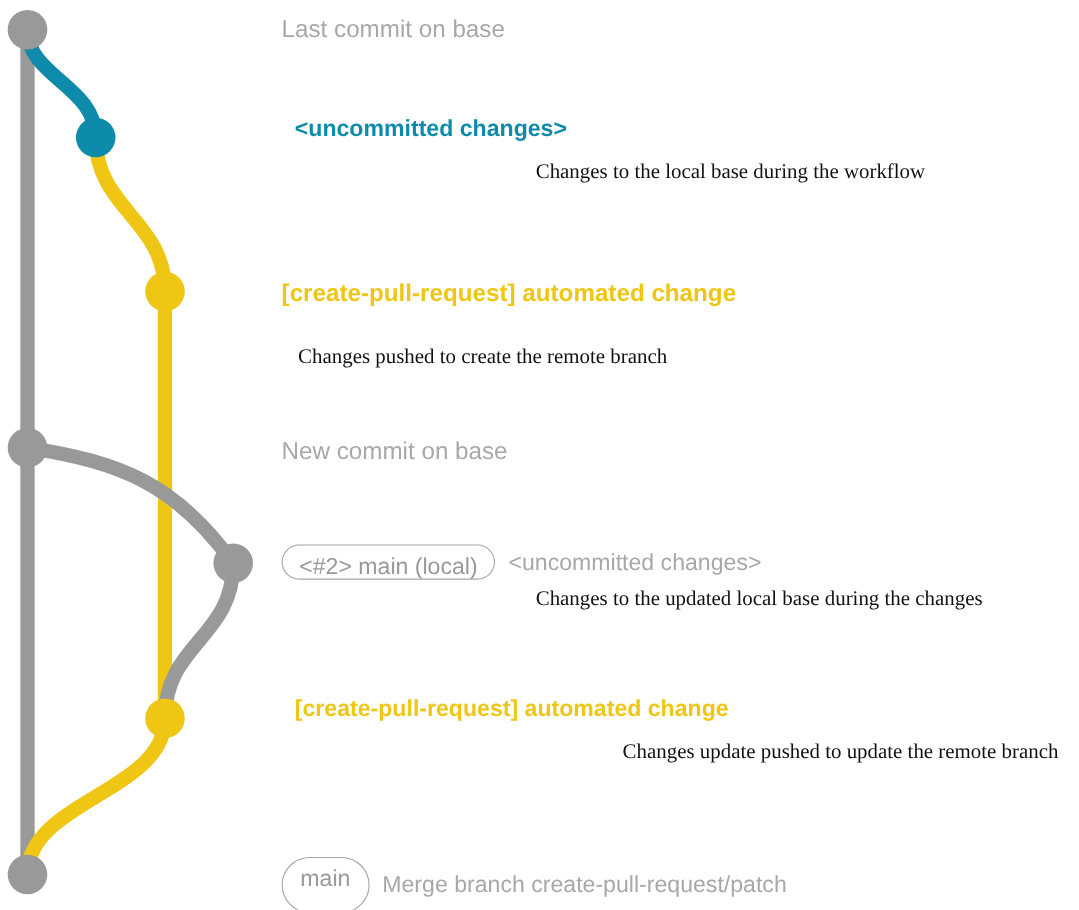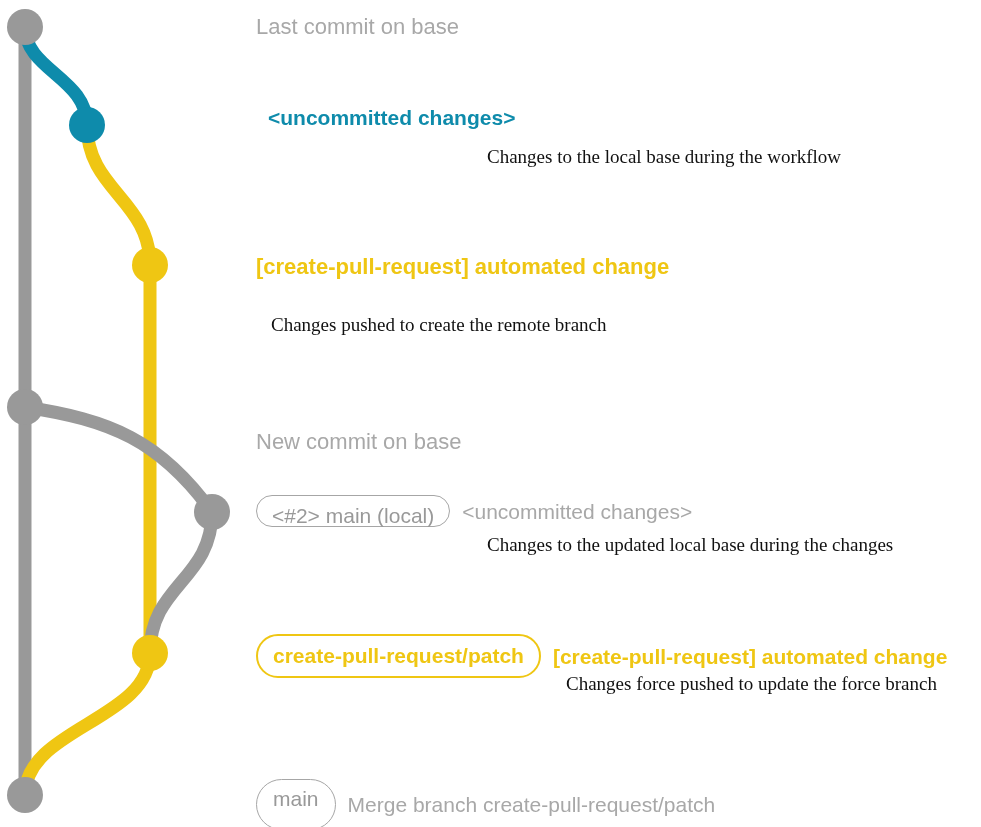--- a/index.html
+++ b/index.html
@@ -145,32 +145,31 @@
   <div class="head-text" style="left:256px; top:16px;">Last commit on base</div>
 
   <div class="ann-row" style="left:256px; top:107px;">
     <span class="subject blue">&lt;uncommitted changes&gt;</span>
   </div>
   <div class="desc" style="left:487px; top:147px;text-align:center;">Changes to the local base during the workflow</div>
 
   <div class="head-text yellow-head" style="left:256px; top:256px;">[create-pull-request] automated change</div>
   <div class="desc" style="left:271px; top:280px;margin-top:35px;">Changes pushed to create the remote branch</div>
 
-  <div class="head-text" style="left:256px; top:399px;margin-top:32px;">New commit on base</div>
+  <div class="head-text" style="left:256px; top:399px;">New commit on base</div>
 
   <div class="ann-row" style="left:256px; top:495px;">
     <span class="ref-pill gray">&lt;#2&gt; main (local)</span>
     <span class="subject gray">&lt;uncommitted changes&gt;</span>
   </div>
   <div class="desc" style="left:487px; top:535px;">Changes to the updated local base during the changes</div>
 
   <div class="ann-row" style="left:256px; top:634px;">
-    <span class="ref-pill yellow">create-pull-request/patch</span>
     <span class="subject yellow">[create-pull-request] automated change</span>
   </div>
-  <div class="desc" style="left:566px; top:674px;">Changes force pushed to update the force branch</div>
+  <div class="desc" style="left:566px; top:674px;">Changes update pushed to update the remote branch</div>
 
   <div class="ann-row" style="left:256px; top:779px;">
     <span class="ref-pill gray small">main</span>
     <span class="subject gray">Merge branch create-pull-request/patch</span>
   </div>
 
 </div>
 
 </body></html>

